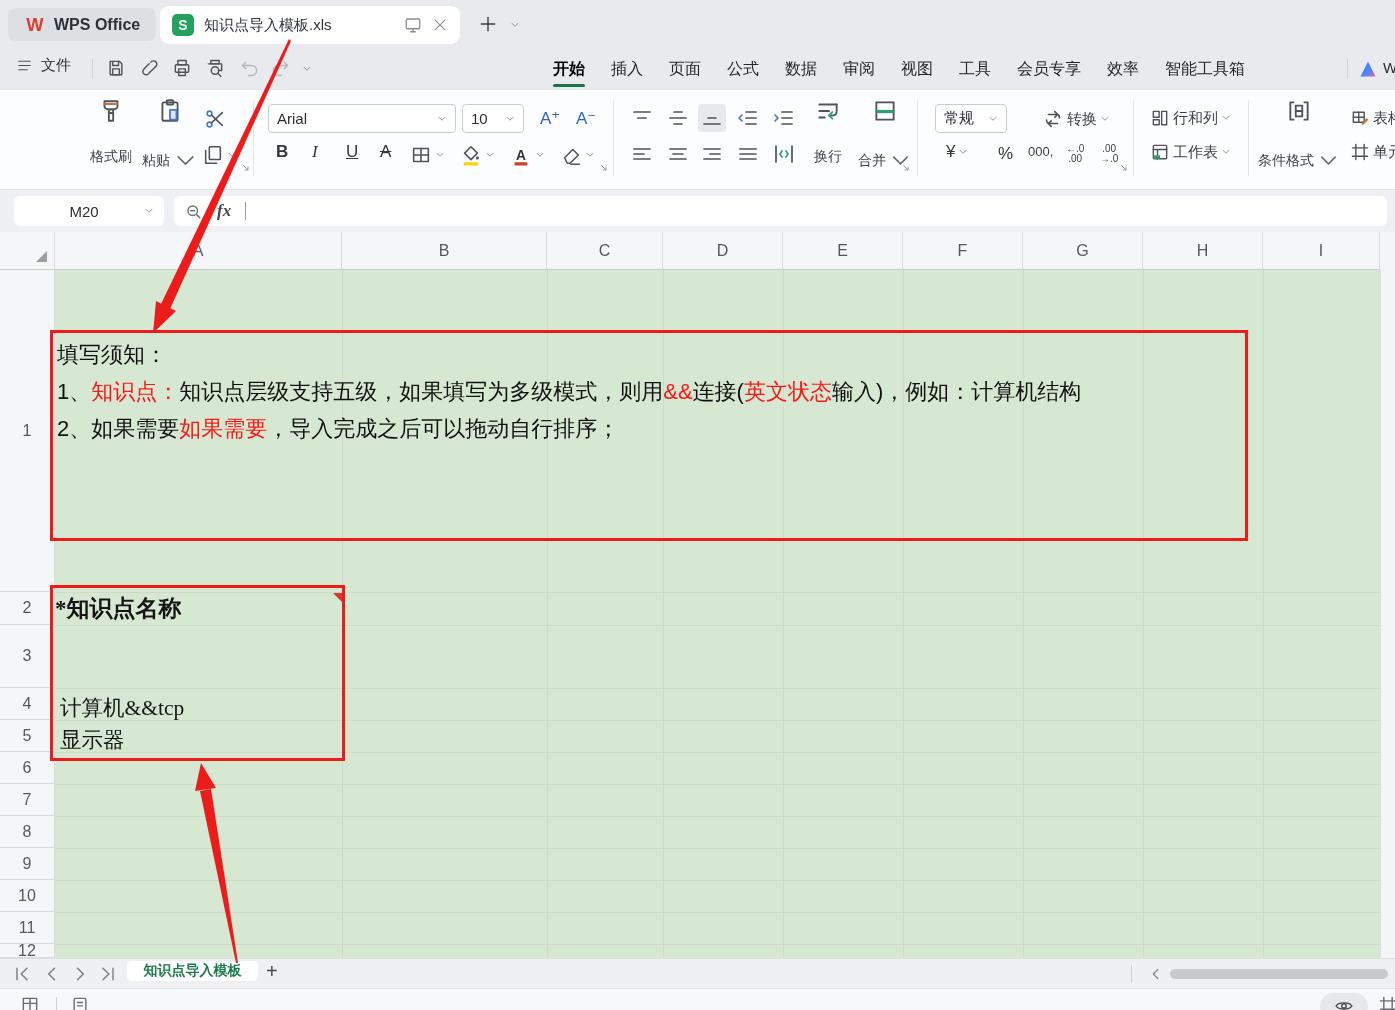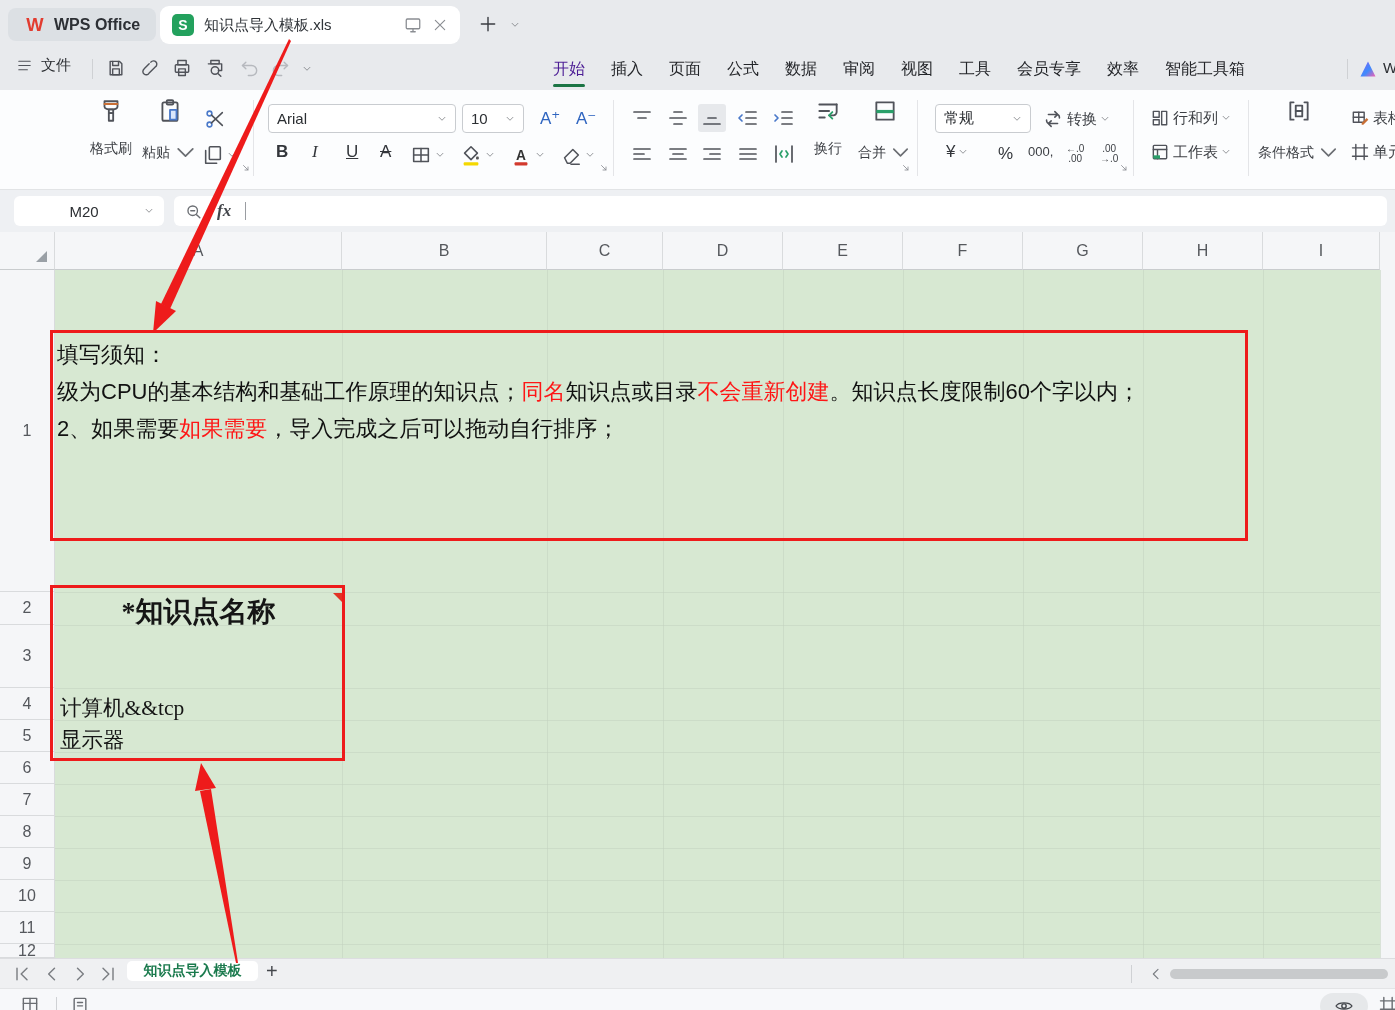--- a/index.html
+++ b/index.html
@@ -22,29 +22,29 @@
   .slogo { width:22px; height:22px; border-radius:5px; background:#23a15d; color:#fff; font-size:14px; font-weight:bold;
            display:flex; align-items:center; justify-content:center; flex:none; }
   .doc-title { font-size:15px; color:#2f3338; flex:1; white-space:nowrap; overflow:hidden; }
 
   
   .quickbar { position:absolute; left:0; top:48px; width:100%; height:42px; }
   .file-btn { position:absolute; left:16px; top:8px; display:flex; align-items:center; gap:8px; font-size:15px; color:#2c2f33; }
   .qdiv { position:absolute; width:1px; height:20px; background:#cfd1d4; top:11px; }
   .menu-row { position:absolute; left:540px; top:0; height:42px; display:flex; align-items:center; }
   .menu-item { font-size:16px; color:#24262a; padding:0 13px; line-height:40px; position:relative; white-space:nowrap; }
-  .menu-item.active { color:#4c1d95; font-weight:normal; }
+  .menu-item.active { color:#000000; font-weight:bold; }
   .menu-item.active::after { content:""; position:absolute; left:13px; right:13px; bottom:2px; height:3px; background:#1b7444; border-radius:2px; }
 
   
   .ribbon { position:absolute; left:0; top:90px; width:100%; height:100px; background:#fcfdfe; border-bottom:1px solid #e2e4e6; }
   .vdiv { position:absolute; top:10px; height:76px; width:1px; background:#e4e5e8; }
   .bigbtn { position:absolute; top:8px; text-align:center; color:#3c3f44; font-size:14px; }
   .bigbtn .ic { width:26px; height:26px; }
-  .bigbtn .lbl { margin-top:16px; display:flex; align-items:center; justify-content:center; gap:3px; white-space:nowrap; }
+  .bigbtn .lbl { margin-top:24px; display:flex; align-items:center; justify-content:center; gap:3px; white-space:nowrap; }
   .sbtn { position:absolute; display:flex; align-items:center; gap:3px; color:#3c3f44; }
   .combo { position:absolute; height:29px; background:#fff; border:1px solid #c9ccd0; border-radius:4px;
            display:flex; align-items:center; padding:0 8px; font-size:15px; color:#2c2f33; }
   .combo .cval { flex:1; }
   .fontglyph { font-size:17px; color:#33363b; }
   .btn-active { background:#e7e9ec; border-radius:3px; }
   .corner-exp { position:absolute; width:12px; height:12px; color:#8a8d92; }
   .microstack { position:absolute; font-size:10px; line-height:10px; color:#3c3f44; text-align:center; white-space:pre; }
   .ribbon-lbl { font-size:15px; color:#3c3f44; white-space:nowrap; }
 
@@ -428,21 +428,21 @@
           </span>
         </div>
     </div>
     <span class="corner-exp ic" style="left:900px;top:72px">
         <svg viewBox="0 0 24 24" fill="none" stroke="currentColor" stroke-width="1.7" stroke-linecap="round" stroke-linejoin="round">
           <path d="M7 7l9 9M16 10v6h-6"></path>
         </svg>
       </span>
     <div class="vdiv" style="left:917px"></div>
 
-    <div class="combo" style="left:935px;top:14px;width:96px">
+    <div class="combo" style="left:935px;top:14px;width:72px">
       <span class="cval">常规</span>
       <span class="ic chev-sm">
           <svg viewBox="0 0 24 24" fill="none" stroke="currentColor" stroke-width="1.7" stroke-linecap="round" stroke-linejoin="round">
             <path d="M5 8l7 7 7-7"></path>
           </svg>
         </span>
     </div>
     <div class="sbtn" style="left:1042px;top:18px">
       <span class="ic" style="width:22px;height:22px">
           <svg viewBox="0 0 24 24" fill="none" stroke="currentColor" stroke-width="1.7" stroke-linecap="round" stroke-linejoin="round">
@@ -616,25 +616,25 @@
         <div class="row-h" style="top: 552px; height: 32px;">7</div>
         <div class="row-h" style="top: 584px; height: 32px;">8</div>
         <div class="row-h" style="top: 616px; height: 32px;">9</div>
         <div class="row-h" style="top: 648px; height: 32px;">10</div>
         <div class="row-h" style="top: 680px; height: 32px;">11</div>
         <div class="row-h" style="top: 712px; height: 14px;">12</div>
       </div>
 
     <div class="notice" id="notice">
         <div><span>填写须知：</span></div>
-        <div><span>级为CPU的基本结构和基础工作原理的知识点；</span><span class="redtxt">同名</span><span>知识点或目录</span><span class="redtxt">不会重新创建</span><span>。知识点长度限制60个字以内；</span></div>
+        <div><span>1、</span><span class="redtxt">知识点：</span><span>知识点层级支持五级，如果填写为多级模式，则用</span><span class="redtxt">&amp;&amp;</span><span>连接(</span><span class="redtxt">英文状态</span><span>输入)，例如：计算机结构</span></div>
         <div><span>2、如果需要</span><span class="redtxt">如果需要</span><span>，导入完成之后可以拖动自行排序；</span></div>
       </div>
 
-    <div class="serifcell" style="left:55px;top:361px;width:287px;text-align:center;font-size:28px;font-weight:bold">*知识点名称</div>
+    <div class="serifcell" style="left:55px;top:361px;width:287px;text-align:left;font-size:23px;font-weight:bold">*知识点名称</div>
     <div class="serifcell" style="left:60px;top:461px;font-size:21.5px">计算机&amp;&amp;tcp</div>
     <div class="serifcell" style="left:60px;top:493px;font-size:21.5px">显示器</div>
 
     <div class="rbox" style="left:50px;top:98px;width:1198px;height:211px"></div>
     <div class="rbox" style="left:50px;top:353px;width:295px;height:176px"></div>
     <div class="comment-tri" style="left:333px;top:361px"></div>
   </div>
 
   <div class="sheetbar">
     <span class="ic snav" style="left:12px">

